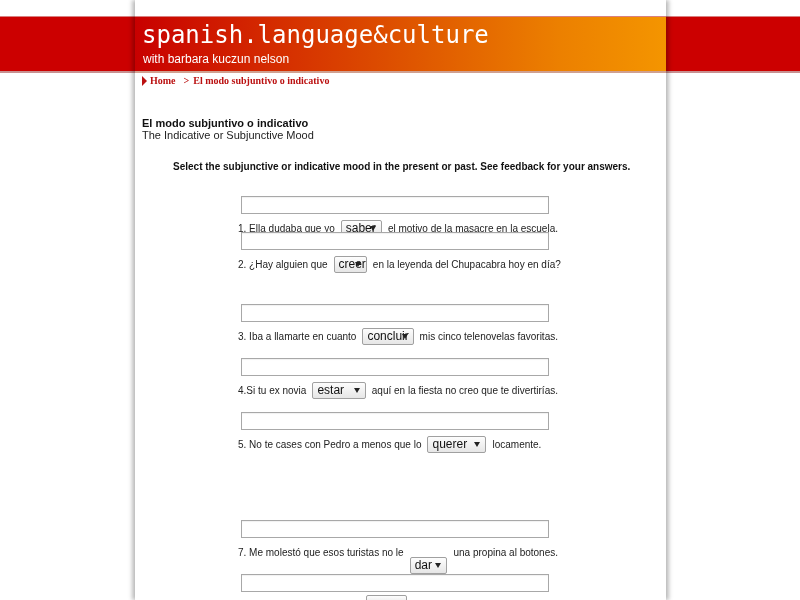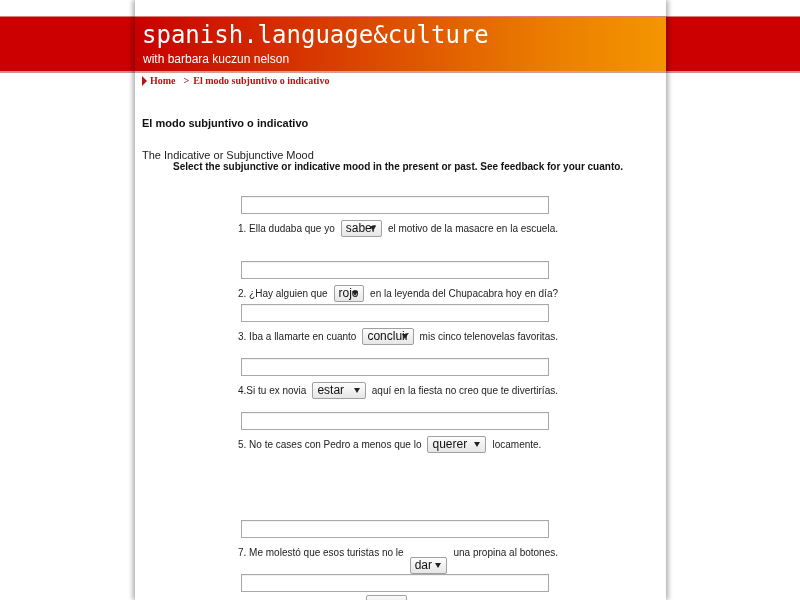--- a/index.html
+++ b/index.html
@@ -32,21 +32,21 @@
       font-family: "Liberation Serif", serif; font-size: 10px; font-weight: bold; color: #bb1111;
       display: flex; align-items: center;
     }
     .crumb-arrow {
       width: 0; height: 0; border-top: 5px solid transparent; border-bottom: 5px solid transparent;
       border-left: 5px solid #bb1111; margin-right: 3px;
     }
     .crumb-sep { color: #bb1111; margin: 0 4px 0 8px; }
     .crumb-link { color: #bb1111; text-decoration: none; }
     .heading { position: absolute; left: 7px; top: 117px; font-size: 11px; font-weight: bold; color: #111; }
-    .subheading { position: absolute; left: 7px; top: 129px; font-size: 11px; color: #222; margin-top: 20px; }
+    .subheading { position: absolute; left: 7px; top: 129px; font-size: 11px; color: #222; }
     .instructions { position: absolute; left: 38px; top: 161px; font-size: 10px; font-weight: bold; color: #111; }
     .question {
       position: absolute; left: 103px; width: 320px;
     }
     .feedback-box {
       display: block; width: 308px; height: 18px; margin-left: 3px;
       border: 1px solid #a8a8a8; background: #fff;
       box-shadow: inset 0 1px 1px rgba(0,0,0,0.06);
     }
     .q-line {
@@ -82,40 +82,40 @@
 
   <div class="breadcrumb">
     <span class="crumb-arrow"></span>
     <a class="crumb-link" href="#">Home</a>
     <span class="crumb-sep">&gt;</span>
     <span>El modo subjuntivo o indicativo</span>
   </div>
 
   <div class="heading">El modo subjuntivo o indicativo</div>
   <div class="subheading">The Indicative or Subjunctive Mood</div>
-  <div class="instructions">Select the subjunctive or indicative mood in the present or past. See feedback for your cuanto.</div>
+  <div class="instructions">Select the subjunctive or indicative mood in the present or past. See feedback for your answers.</div>
 
   <div class="question" style="top:196px;">
     <input class="feedback-box" type="text" value="" style="">
     <div class="q-line">
       <span>1. Ella dudaba que yo</span>
       <span class="q-select" style="width:51px;">
         <span>saber</span>
         <span class="caret"></span>
       </span>
       <span>el motivo de la masacre en la escuela.</span>
     </div>
   </div>
 
-  <div class="question" style="top:261px;">
+  <div class="question" style="top:232px;">
     <input class="feedback-box" type="text" value="" style="">
     <div class="q-line">
       <span>2. ¿Hay alguien que</span>
       <span class="q-select" style="width:51px;">
-        <span>rojo</span>
+        <span>creer</span>
         <span class="caret"></span>
       </span>
       <span>en la leyenda del Chupacabra hoy en día?</span>
     </div>
   </div>
 
   <div class="question" style="top:304px;">
     <input class="feedback-box" type="text" value="" style="">
     <div class="q-line">
       <span>3. Iba a llamarte en cuanto</span>

